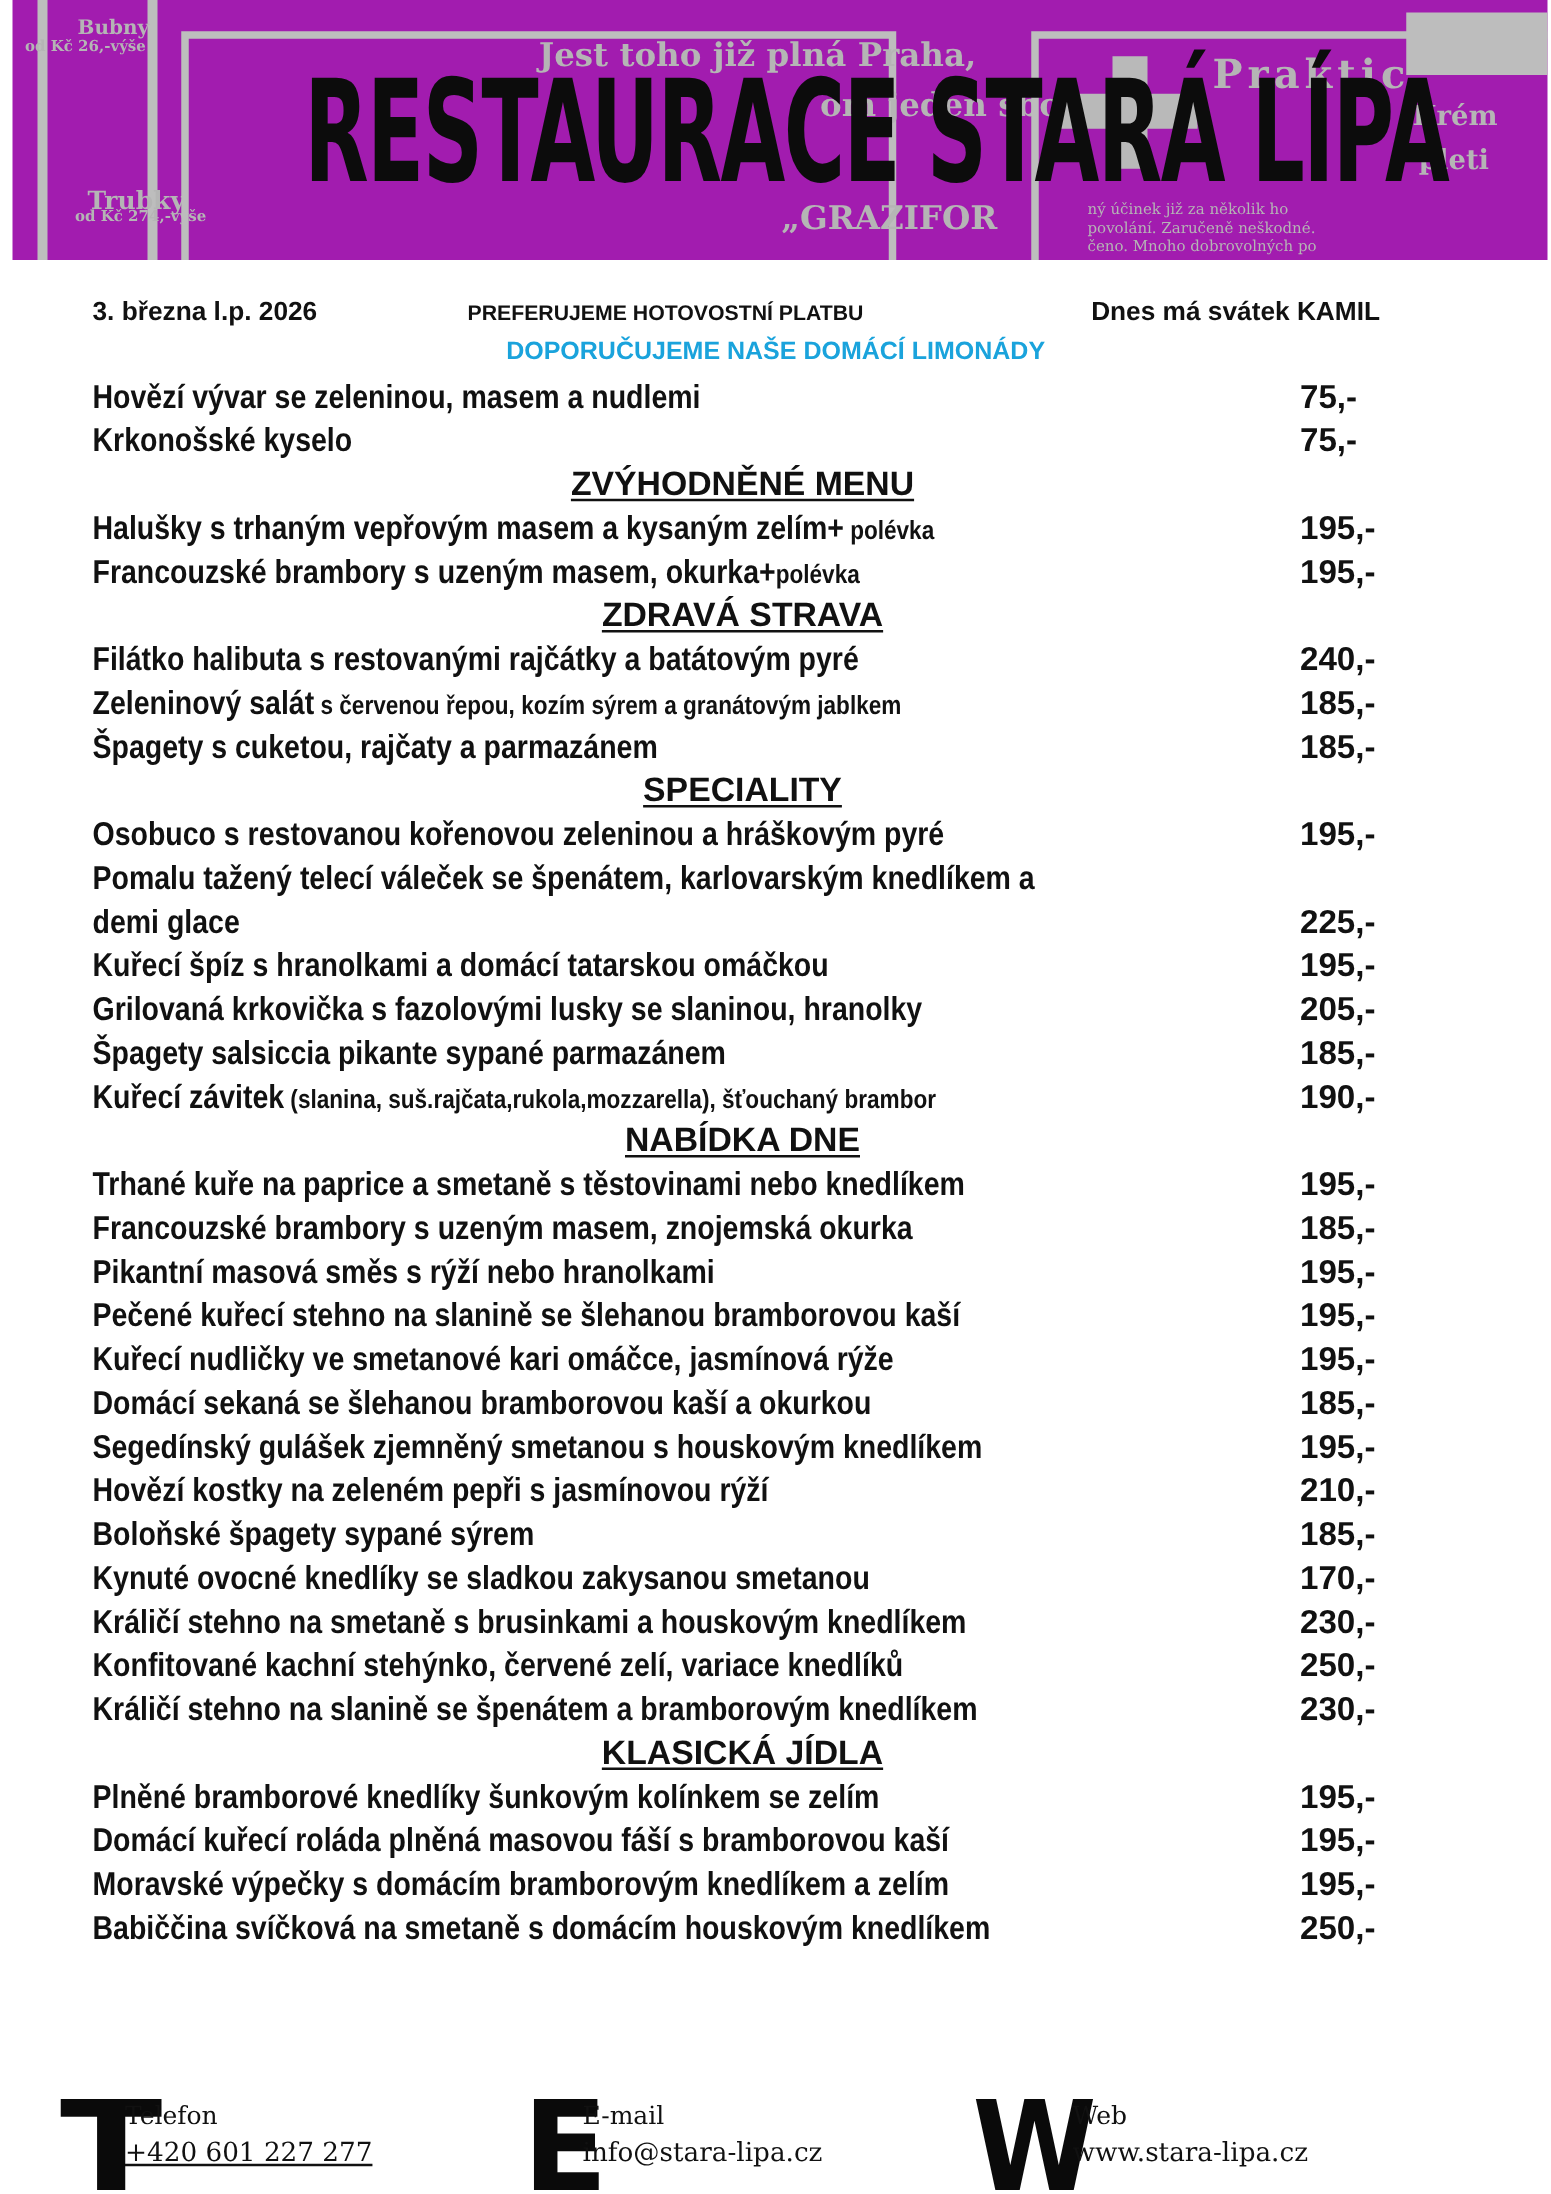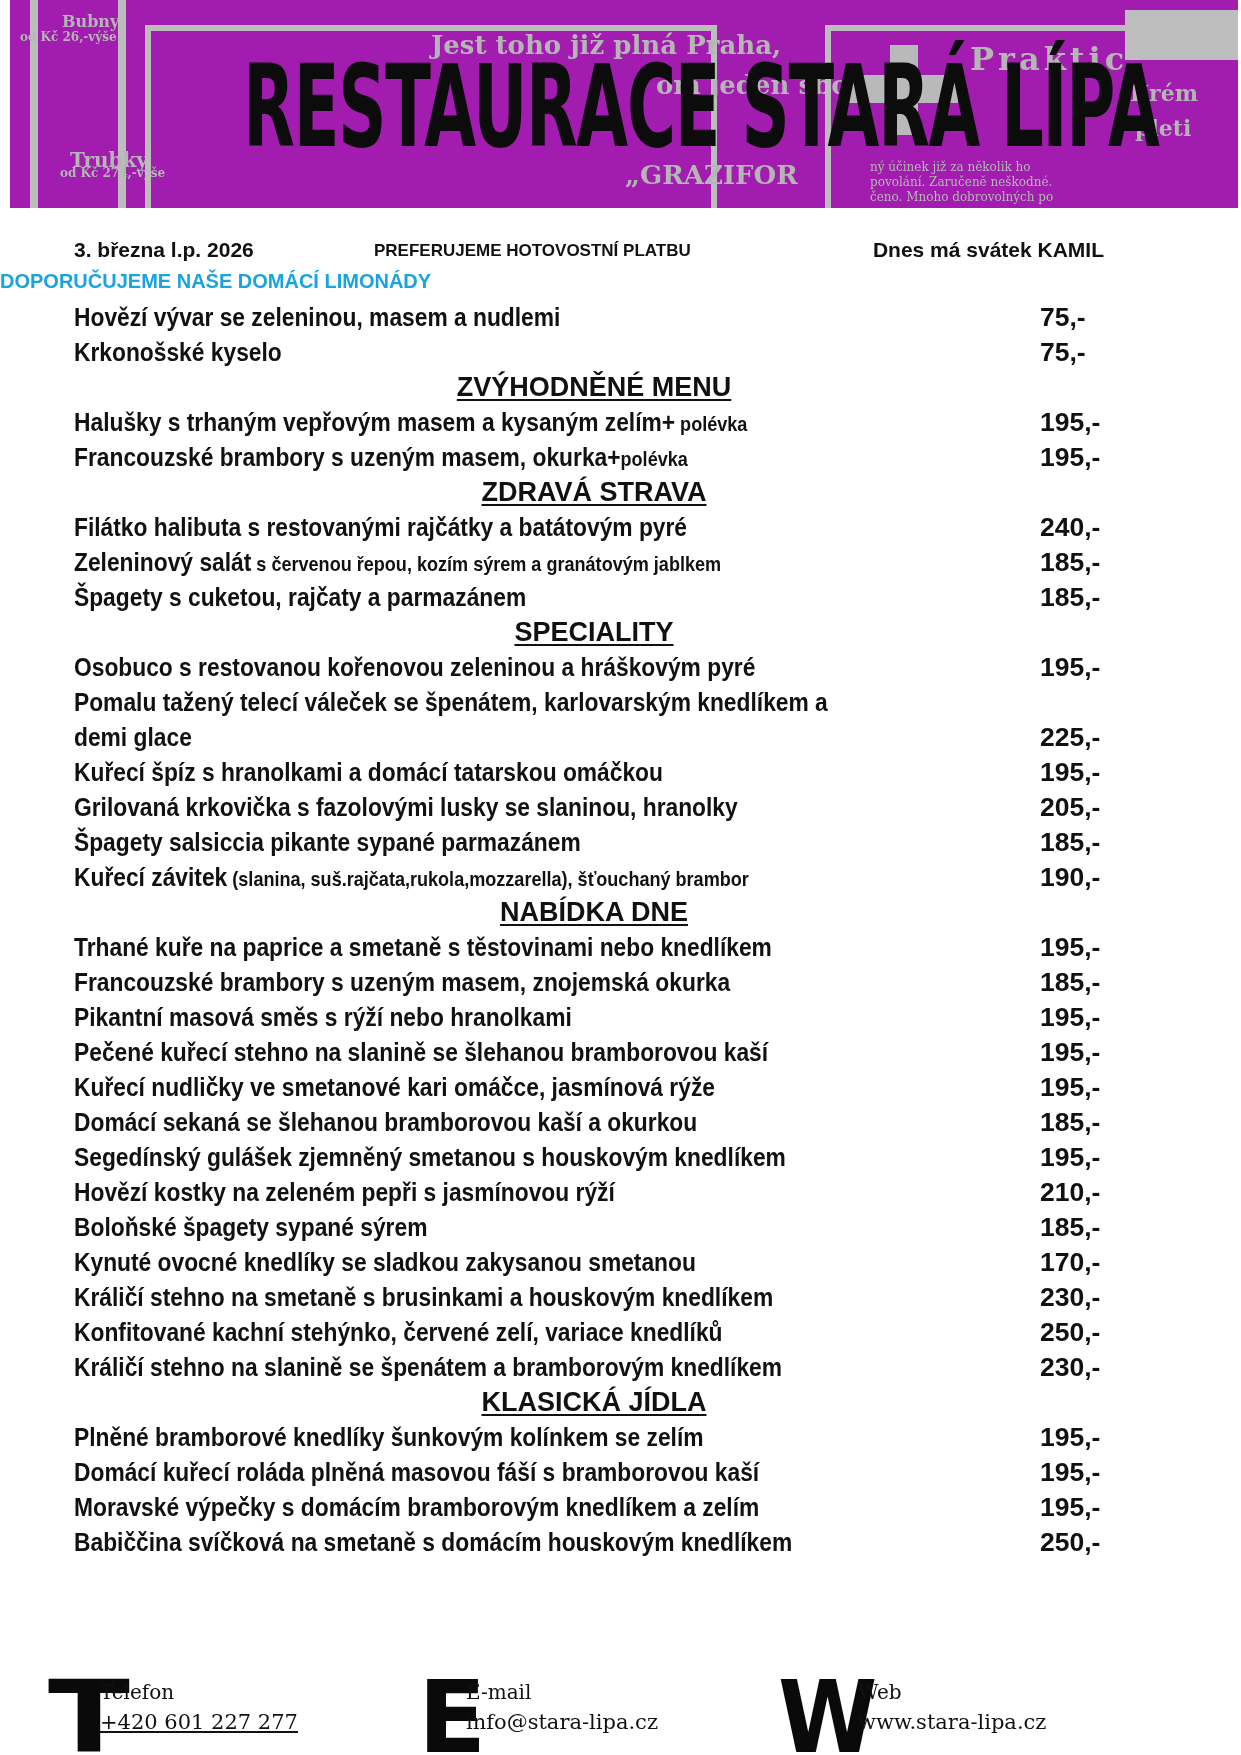--- a/index.html
+++ b/index.html
@@ -18,21 +18,21 @@
            font-family: "DejaVu Sans", sans-serif; font-weight: bold; font-size: 108px;
            letter-spacing: -2px; color: #0c0c0c; transform: scaleX(0.62) scaleY(1.05);
            transform-origin: center top; white-space: nowrap; line-height: 1; }
 
   
   .info-row { position: absolute; top: 238px; left: 74px; width: 1030px; height: 28px;
               font-weight: bold; }
   .info-date { position: absolute; left: 0; top: 0; font-size: 21px; }
   .info-pay { position: absolute; left: 300px; top: 3px; font-size: 17px; }
   .info-name { position: absolute; right: 0; top: 0; font-size: 21px; }
-  .recommend { position: absolute; top: 270px; left: 0; width: 1241px; text-align: left;
+  .recommend { position: absolute; top: 270px; left: 0; width: 1241px; text-align: center;
                color: #1aa3dc; font-weight: bold; font-size: 20px; }
 
   
   .menu { position: absolute; top: 300px; left: 74px; width: 1040px; }
   .section-title { text-align: center; font-family: "Liberation Sans Narrow","Liberation Sans", sans-serif;
                    font-weight: bold; font-size: 27px; height: 35px; line-height: 35px;
                    text-decoration: underline; text-underline-offset: 3px; }
   .item { position: relative; height: 35px; line-height: 35px; font-weight: bold;
           font-size: 26.5px; white-space: nowrap; }
   .item .name { display: inline-block; transform: scaleX(0.86); transform-origin: left center; }

